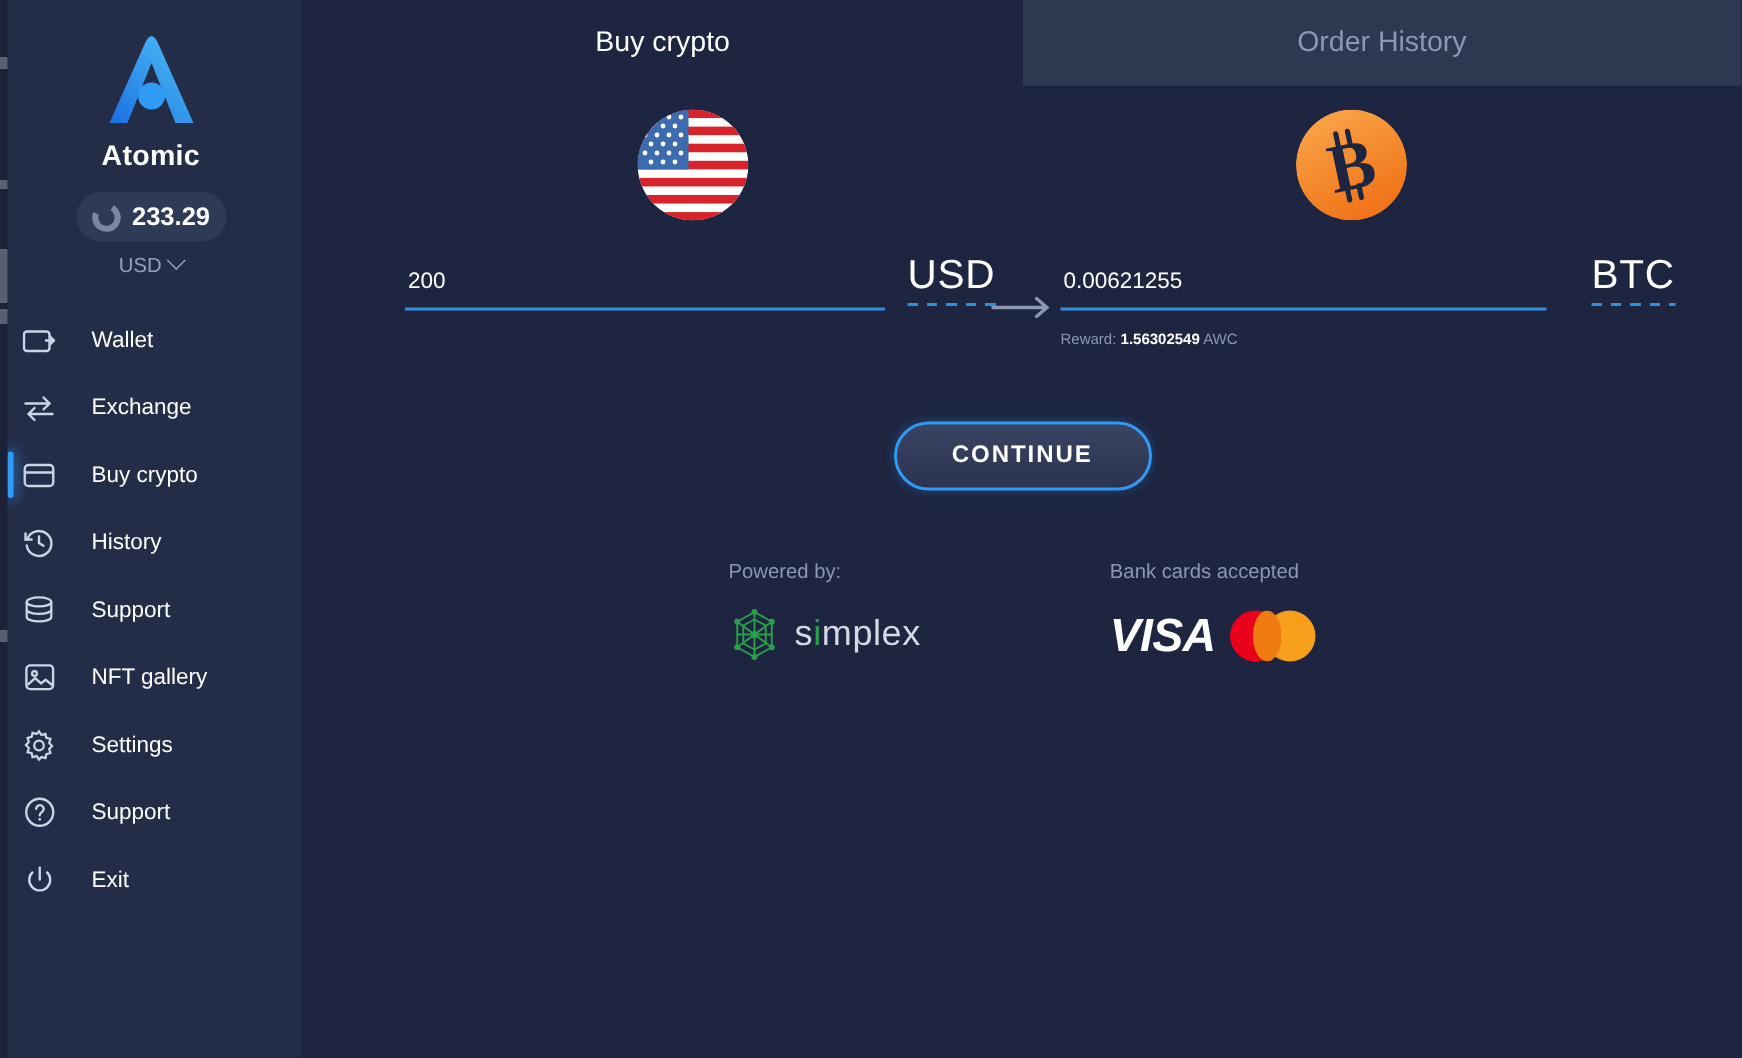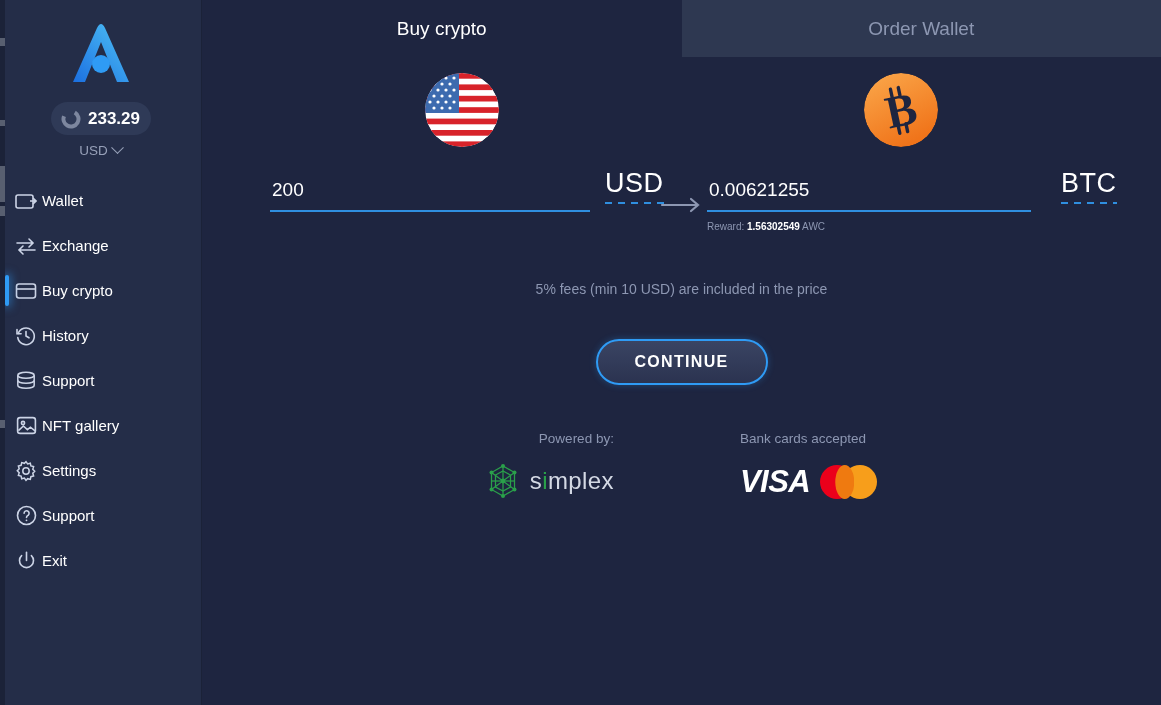--- a/index.html
+++ b/index.html
@@ -38,21 +38,21 @@
   .currency-sel {
     margin-top: 8px; color: #97a0b8; font-size: 13.5px;
     display: flex; align-items: center; justify-content: center; gap: 5px;
   }
   .chev { width: 9px; height: 9px; border-right: 1.6px solid #97a0b8; border-bottom: 1.6px solid #97a0b8;
           transform: rotate(45deg) translate(-2px,-2px); }
 
   .nav { margin-top: 20px; }
   .nav-item {
     position: relative; height: 45px; display: flex; align-items: center;
-    padding-left: 14px; gap: 4px; cursor: pointer;
+    padding-left: 14px; gap: 23px; cursor: pointer;
   }
   .nav-item .ico { width: 24px; height: 24px; flex: none; display: flex; align-items: center; justify-content: center; }
   .nav-label { color: #ffffff; font-size: 15px; }
   .nav-item.active::before {
     content: ""; position: absolute; left: 5px; top: 7px;
     width: 4px; height: 31px; background: #2f9bf5; border-radius: 2px;
     box-shadow: 0 0 9px 2px rgba(47,155,245,.5);
   }
 
   
@@ -73,21 +73,21 @@
   .coin-usd { left: 223px; }
   .coin-btc { left: 662px; }
 
   .exchange-row { position: relative; height: 60px; margin-top: 2px; }
 
   .field { position: absolute; top: 0; }
   .field-from { left: 68px; width: 320px; }
   .field-to   { left: 505px; width: 324px; }
   .field-input {
     background: transparent; border: none; outline: none;
-    color: #ffffff; font-size: 19px; font-family: "Liberation Sans", sans-serif;
+    color: #ffffff; font-size: 15px; font-family: "Liberation Sans", sans-serif;
     width: 100%; padding: 0 0 9px 2px;
   }
   .field-rule { height: 2px; background: #2f8fe0; width: 100%; }
 
   .ticker { position: absolute; top: -11px; cursor: pointer; text-align: center; }
   .ticker-usd { left: 403px; }
   .ticker-btc { left: 843px; margin-left: 16px; }
   .ticker-text { color: #ffffff; font-size: 27px; letter-spacing: .5px; }
   .ticker-dash {
     margin-top: 3px; height: 2px;
@@ -111,21 +111,21 @@
   .cta {
     width: 172px; height: 46px; border-radius: 23px;
     border: 2px solid #2f9bf5;
     background: linear-gradient(180deg, #3a4463 0%, #2b3350 100%);
     color: #ffffff; font-size: 16px; letter-spacing: 1.3px; font-weight: bold;
     font-family: "Liberation Sans", sans-serif; cursor: pointer;
     box-shadow: 0 0 7px rgba(47,155,245,.3);
   }
 
   .footer { margin-top: 46px; display: flex; justify-content: center; gap: 126px; }
-  .foot-col { text-align: right; }
+  .foot-col { text-align: left; }
   .foot-col.cards { text-align: left; }
   .foot-label { color: #8d97b2; font-size: 13.5px; }
   .foot-marks { margin-top: 18px; display: flex; align-items: center; gap: 10px; }
 
   .visa {
     color: #ffffff; font-size: 31px; font-weight: bold; font-style: italic;
     letter-spacing: -.5px; font-family: "Liberation Sans", sans-serif;
   }
   .mc { position: relative; width: 57px; height: 34px; }
   .mc i { position: absolute; top: 0; width: 34px; height: 34px; border-radius: 50%; }
@@ -160,20 +160,21 @@
           <defs>
             <linearGradient id="agrad" x1="0" y1="1" x2="1" y2="0">
               <stop offset="0%" stop-color="#1b6fe0"></stop>
               <stop offset="100%" stop-color="#4fc3f7"></stop>
             </linearGradient>
           </defs>
           <path d="M10 64 L34 10 Q38 2 42 10 L66 64 L54 64 L38 24 L22 64 Z" fill="url(#agrad)"></path>
           <circle cx="38" cy="46" r="9" fill="#2f9bf5"></circle>
         </svg>
       </div>
+      <div class="brand-name">Atomic</div>
 
       <div class="balance-pill">
         <svg width="20" height="20" viewBox="0 0 20 20">
           <circle cx="10" cy="10" r="7.5" fill="none" stroke="#7d879f" stroke-width="4" stroke-dasharray="34 13" transform="rotate(-60 10 10)"></circle>
         </svg>
         <span class="balance-val">233.29</span>
       </div>
 
       <div class="currency-sel">
         <span>USD</span>
@@ -280,21 +281,21 @@
     </div>
   </div>
 
   <div class="main">
 
     <div class="tabs">
       <div class="tab active">
         <span>Buy crypto</span>
       </div>
       <div class="tab inactive">
-        <span>Order Wallet</span>
+        <span>Order History</span>
       </div>
     </div>
 
     <div class="content">
 
       <div class="coins">
         <div class="coin coin-usd">
           <svg width="74" height="74" viewBox="0 0 74 74">
             <clipPath id="cc">
                 <circle cx="37" cy="37" r="37"></circle>
@@ -387,21 +388,20 @@
         </div>
 
         <div class="reward">
           <span>Reward:</span>
           <b>1.56302549</b>
           <span class="unit">AWC</span>
         </div>
       </div>
 
       <div class="notes">
-        <div class="note">5% fees (min 10 USD) are included in the price</div>
       </div>
 
       <div class="cta-wrap">
         <button class="cta">CONTINUE</button>
       </div>
 
       <div class="footer">
 
         <div class="foot-col">
           <div class="foot-label">Powered by:</div>

